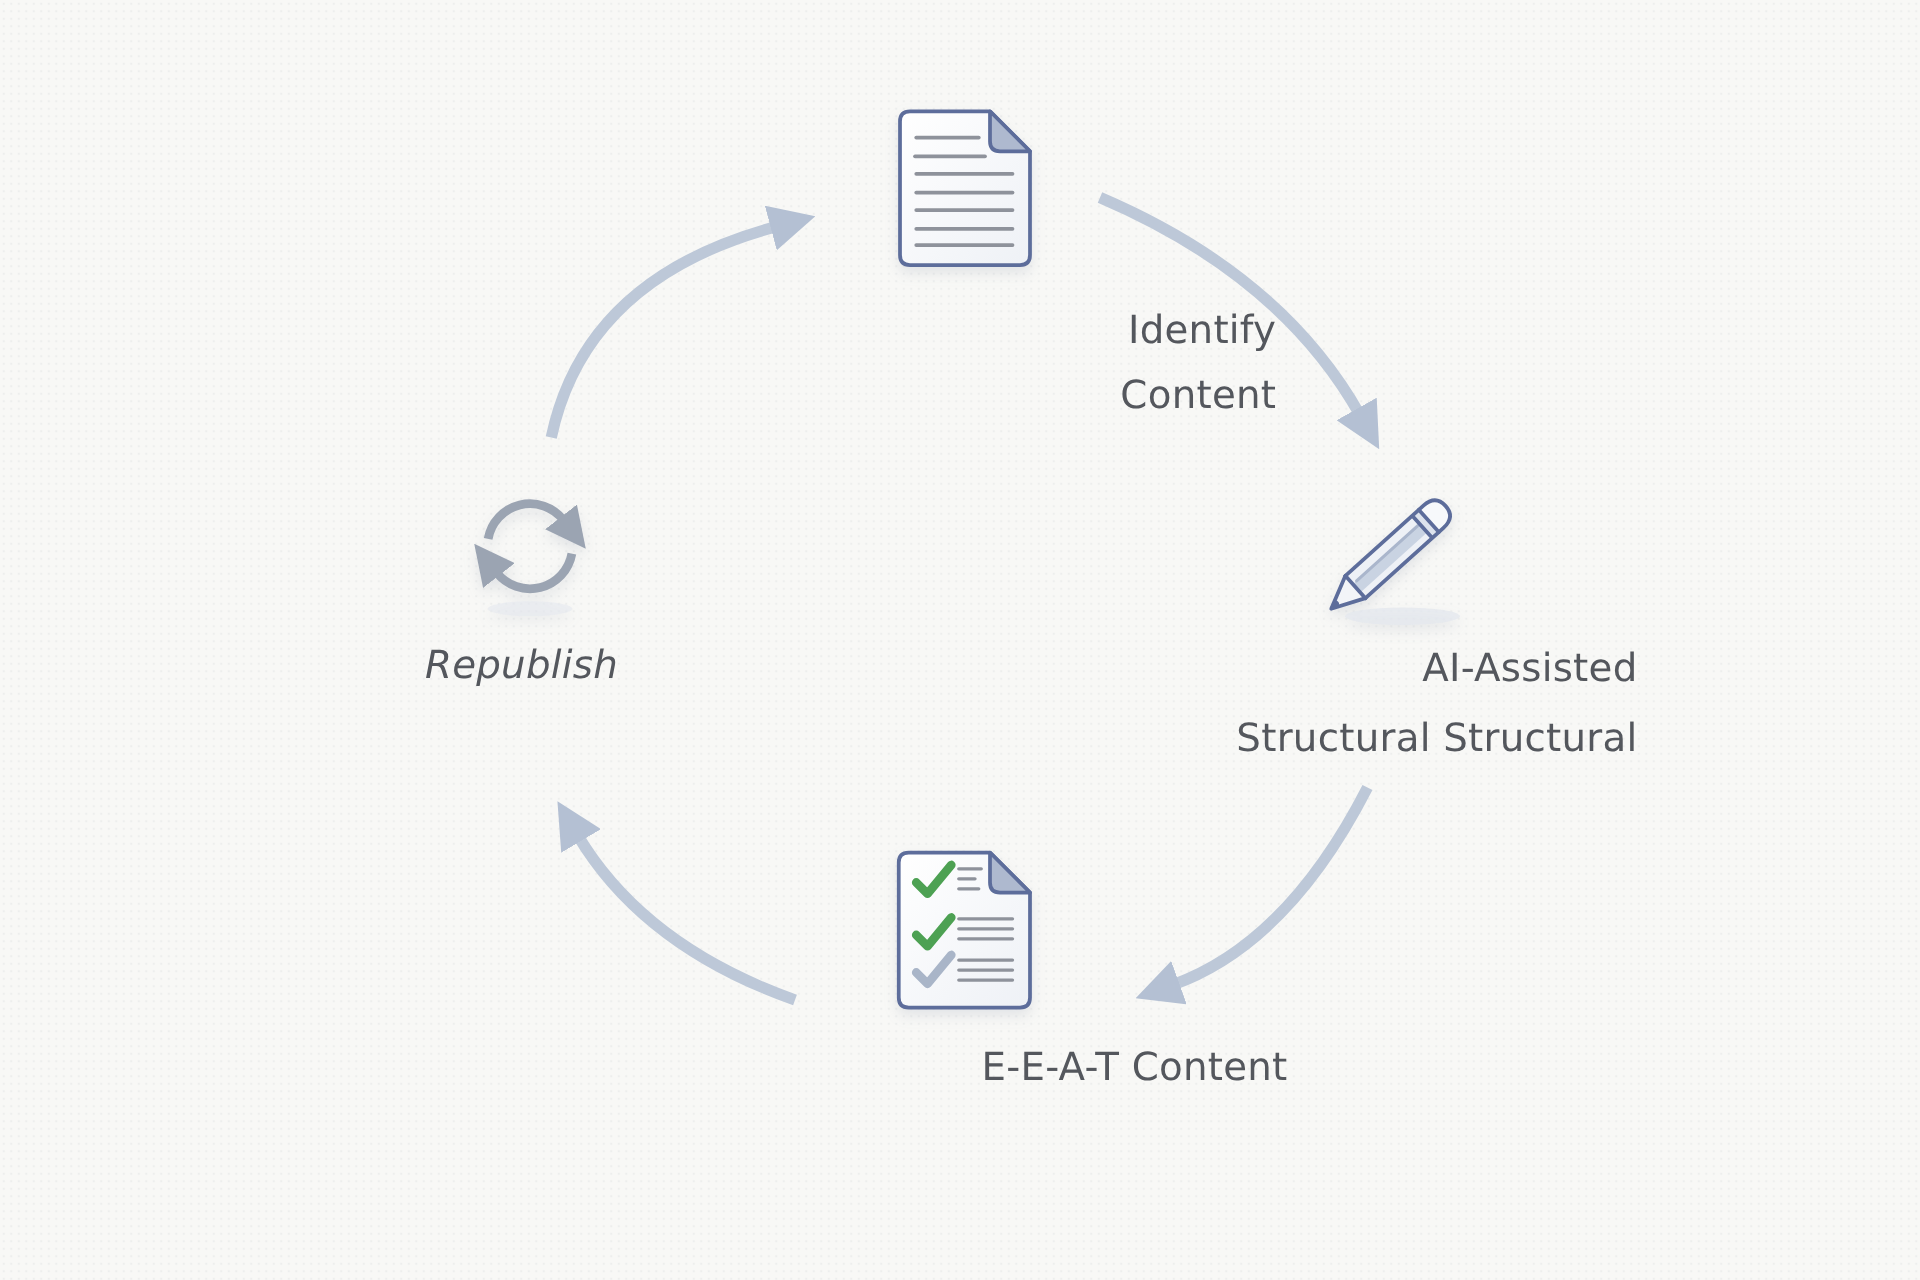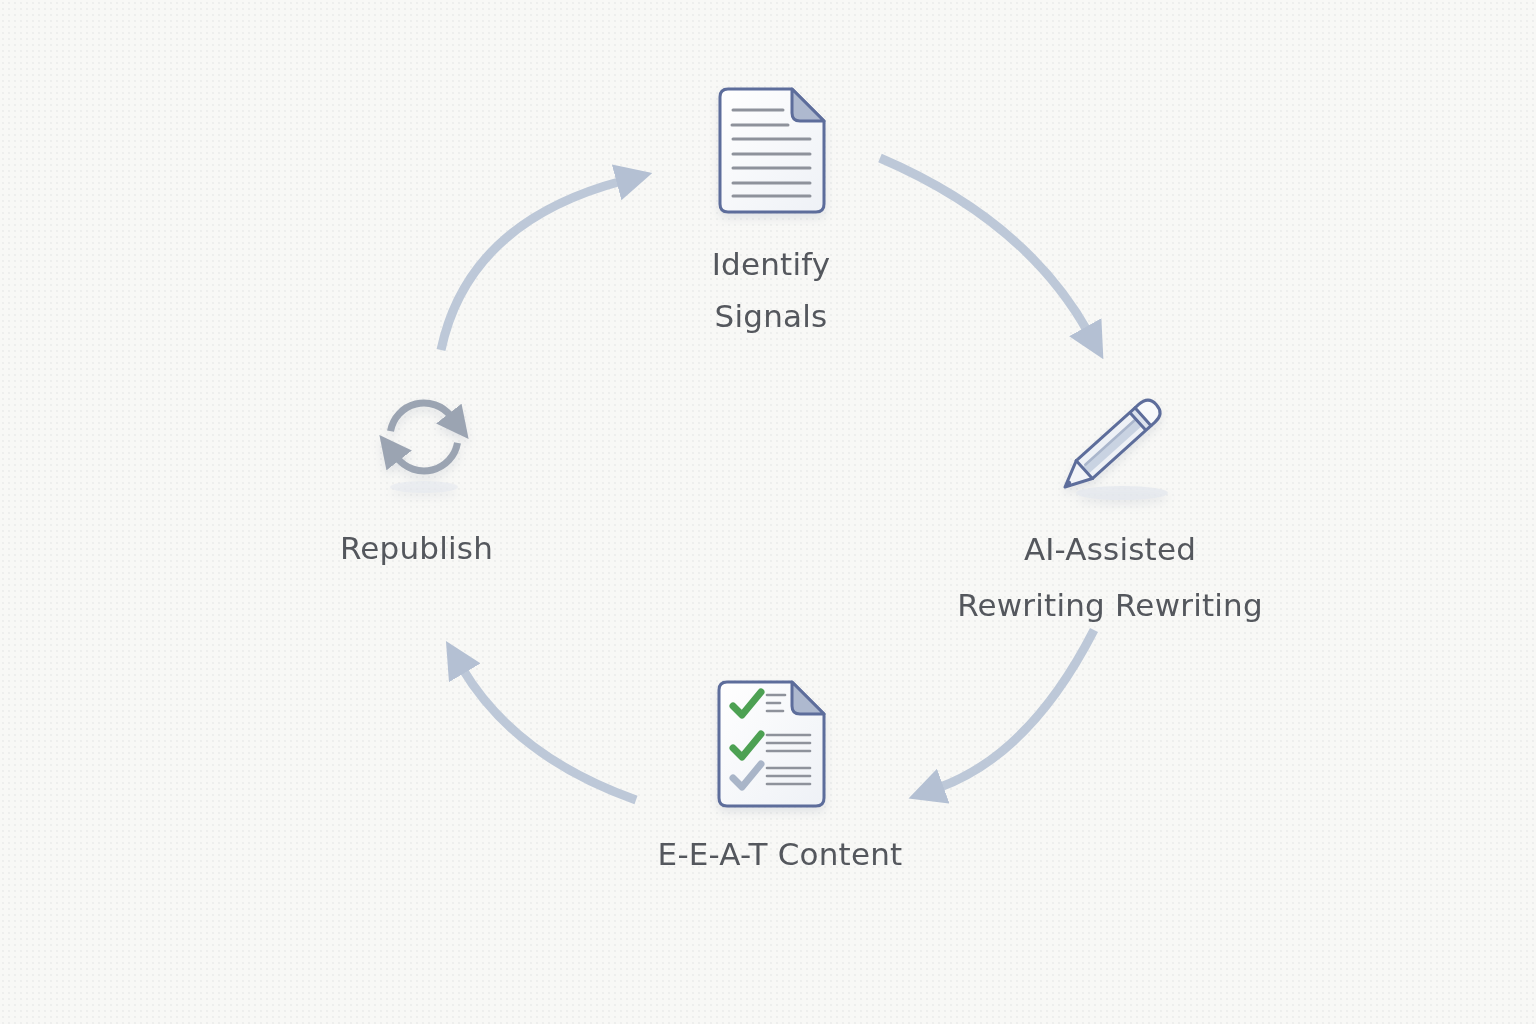--- a/index.html
+++ b/index.html
@@ -17,21 +17,21 @@
   .stage{
     position:relative;width:1536px;height:1024px;
     background-color:var(--background);
     background-image:radial-gradient(circle, rgba(200,203,206,0.22) 1px, rgba(0,0,0,0) 1.2px);
     background-size:6px 6px;
   }
   .label{
     position:absolute;color:var(--text);font-size:31px;letter-spacing:.2px;
     font-weight:500;
   }
-  .label.centered{text-align:center;}
+  .label.centered{text-align:right;}
   .label .ln{display:block;}
   svg{display:block;}
   .node-icon{position:absolute;filter:drop-shadow(0 5px 5px rgba(100,110,140,0.14));}
   .arrows{position:absolute;left:0;top:0;}
   .cycle-arrow{fill:none;stroke:var(--arrow);stroke-width:9;}
   .page-outline{fill:url(#pageGrad);stroke:var(--icon_outline);stroke-width:3;stroke-linejoin:round;}
   .page-fold{fill:var(--fold);stroke:var(--icon_outline);stroke-width:3;stroke-linejoin:round;}
   .doc-line{stroke:var(--doc_line);stroke-width:3;stroke-linecap:round;}
   .doc-line.thin{stroke-width:2.6;}
   .check-green{fill:none;stroke:var(--check_green);stroke-width:7;stroke-linecap:round;stroke-linejoin:round;}
@@ -66,41 +66,41 @@
     <line class="doc-line" x1="17" y1="25" x2="67" y2="25"></line>
     <line class="doc-line" x1="16" y1="40" x2="72" y2="40"></line>
     <line class="doc-line" x1="17" y1="54" x2="94" y2="54"></line>
     <line class="doc-line" x1="17" y1="69" x2="94" y2="69"></line>
     <line class="doc-line" x1="17" y1="83" x2="94" y2="83"></line>
     <line class="doc-line" x1="17" y1="98" x2="94" y2="98"></line>
     <line class="doc-line" x1="17" y1="111" x2="94" y2="111"></line>
   </svg>
   <div class="label centered" style="left:521px;top:238px;width:500px;line-height:52px;">
     <span class="ln">Identify</span>
-    <span class="ln">Signals</span>
+    <span class="ln">Content</span>
   </div>
 
   <svg class="node-icon" style="left:1050px;top:380px" width="130" height="122" viewBox="0 0 130 122">
     <ellipse cx="72" cy="113" rx="46" ry="7" style="fill:var(--shadow)" opacity="0.75"></ellipse>
     <g transform="translate(15,107) rotate(-42)">
       <rect x="26" y="-12" width="72" height="24" style="fill:var(--icon_fill_shade)"></rect>
       <rect x="26" y="-3" width="72" height="9" style="fill:var(--pencil_stripe)"></rect>
       <rect x="98" y="-12" width="7" height="24" style="fill:var(--pencil_collar)"></rect>
       <polygon points="0,0 26,-12 26,12" style="fill:#f2f4f8"></polygon>
       <path class="pencil-stroke" fill="none" d="M 26 -12 L 0 0 L 26 12"></path>
       <circle cx="5.5" cy="-0.5" r="2.4" style="fill:var(--icon_outline)"></circle>
       <line class="pencil-stroke" x1="26" y1="-12" x2="26" y2="12"></line>
       <line x1="30" y1="-3" x2="96" y2="-3" stroke="#aab6cc" stroke-width="2.5" stroke-linecap="round"></line>
       <path class="pencil-stroke" fill="#f7f9fb" d="M 105 -12 H 110 Q 123 -12 123 0 Q 123 12 110 12 H 105 Z"></path>
       <path class="pencil-stroke" fill="none" d="M 26 -12 H 105 M 26 12 H 105 M 98 -12 V 12"></path>
     </g>
   </svg>
-  <div class="label centered" style="left:910px;top:521px;width:400px;line-height:56px;">
+  <div class="label centered" style="left:910px;top:507px;width:400px;line-height:56px;">
     <span class="ln">AI-Assisted</span>
-    <span class="ln">Rewriting Rewriting</span>
+    <span class="ln">Structural Structural</span>
   </div>
 
   <svg class="node-icon" style="left:715px;top:678px" width="113" height="132" viewBox="0 0 113 132">
     <path class="page-outline" d="M 12 4 H 77 L 109 36 V 120 Q 109 128 101 128 H 12 Q 4 128 4 120 V 12 Q 4 4 12 4 Z"></path>
     <path class="page-fold" d="M 77 4 L 109 36 H 85 Q 77 36 77 28 Z"></path>
     <polyline class="check-green" points="18,28 27,37 46,14"></polyline>
     <line class="doc-line thin" x1="52" y1="17" x2="70" y2="17"></line>
     <line class="doc-line thin" x1="52" y1="25" x2="65" y2="25"></line>
     <line class="doc-line thin" x1="52" y1="33" x2="68" y2="33"></line>
     <polyline class="check-green" points="18,70 27,79 46,56"></polyline>
@@ -119,17 +119,17 @@
   <svg class="node-icon" style="left:378px;top:385px" width="100" height="110" viewBox="0 0 100 110">
     <defs>
       <marker id="headGray" viewBox="0 0 10 10" refX="1" refY="5" markerWidth="4.6" markerHeight="4.6" orient="auto">
         <path d="M0 0 L10 5 L0 10 z" style="fill:var(--refresh_gray)"></path>
       </marker>
     </defs>
     <ellipse cx="46" cy="102" rx="34" ry="6" style="fill:var(--shadow)" opacity="0.55"></ellipse>
     <path class="refresh-arc" d="M 12.5 46.1 A 34 34 0 0 1 72.8 31.1" marker-end="url(#headGray)"></path>
     <path class="refresh-arc" d="M 79.5 57.9 A 34 34 0 0 1 19.2 72.9" marker-end="url(#headGray)"></path>
   </svg>
-  <div class="label" style="left:340px;top:520px;line-height:56px;">
+  <div class="label" style="left:340px;top:504px;line-height:56px;font-style:italic;">
     <span class="ln">Republish</span>
   </div>
 
 </div>
 
 </body></html>

